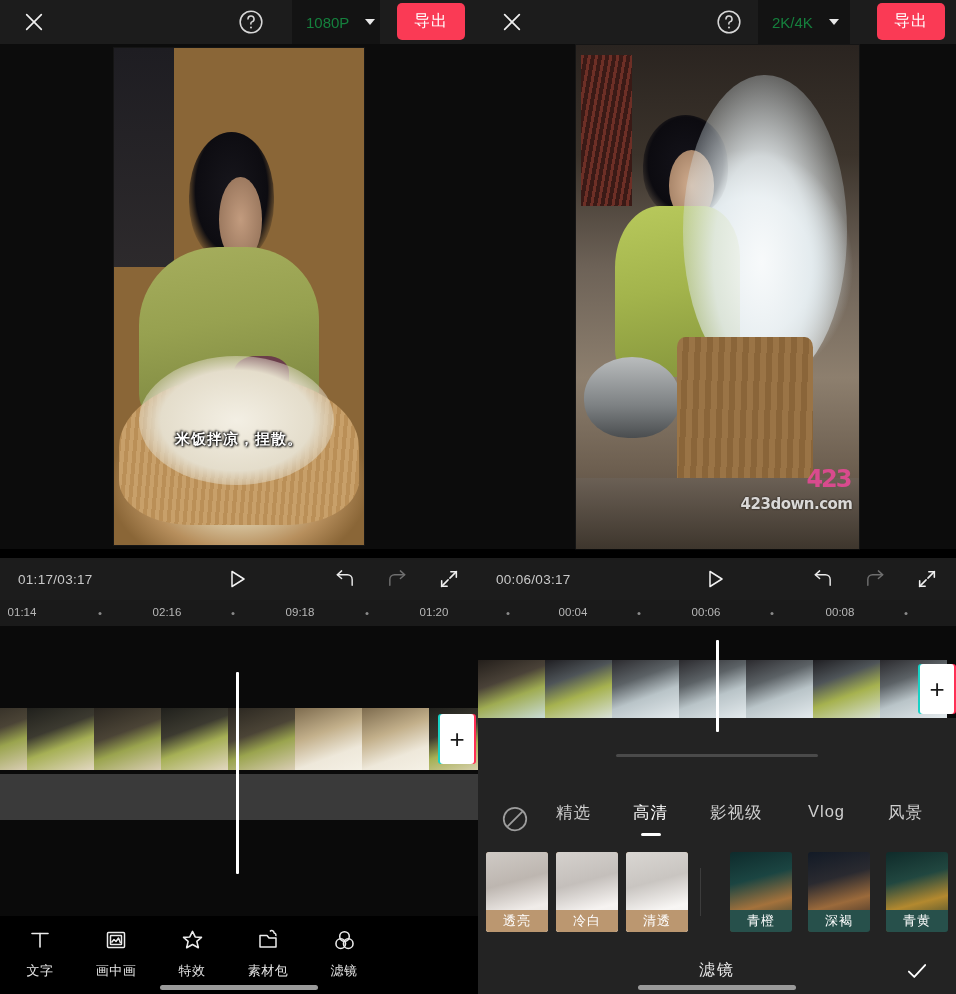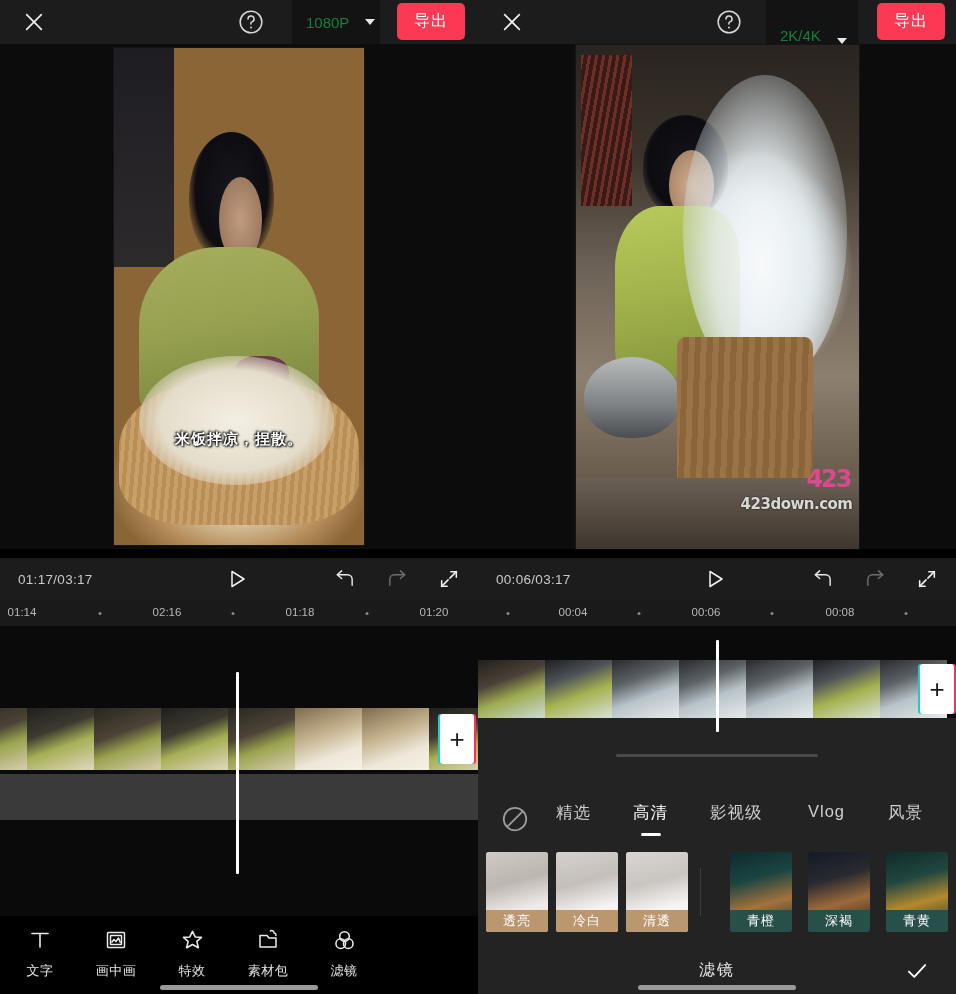--- a/index.html
+++ b/index.html
@@ -41,21 +41,21 @@
   .export-btn {
     position: absolute; top: 3px; height: 37px; width: 68px;
     background: #fa3a55; border-radius: 5px; color: #fff;
     display: flex; align-items: center; justify-content: center;
     font-size: 16px; letter-spacing: 1px;
   }
   .left .res-select { left: 292px; width: 88px; }
   .left .export-btn { left: 397px; }
   .right .res-select { left: 770px; width: 92px; }
   .right .export-btn { left: 877px; }
-  .panel.right .res-select { left: 288px; align-items: flex-end; }
+  .panel.right .res-select { left: 280px; }
   .panel.right .export-btn { left: 399px; }
 
   
   .preview-wrap {
     position: absolute; top: 44px; left: 0; right: 0; height: 505px;
     background: #0c0c0c; display: flex; align-items: center; justify-content: center;
   }
   .video {
     position: relative; overflow: hidden;
     box-shadow: 0 0 0 1px rgba(255,255,255,0.04);
@@ -380,21 +380,21 @@
             <path d="M4 20l7-7"></path>
           </svg>
       </div>
     </div>
 
     <div class="ruler">
       <div class="tick" style="left:22px">01:14</div>
       <div class="dot" style="left:100px"></div>
       <div class="tick" style="left:167px">02:16</div>
       <div class="dot" style="left:233px"></div>
-      <div class="tick" style="left:300px">01:18</div>
+      <div class="tick" style="left:300px">09:18</div>
       <div class="dot" style="left:367px"></div>
       <div class="tick" style="left:434px">01:20</div>
     </div>
 
     <div class="timeline">
       <div class="clip-strip">
         <div class="frame w fr-a"></div>
         <div class="frame w fr-b"></div>
         <div class="frame w fr-a"></div>
         <div class="frame w fr-b"></div>

